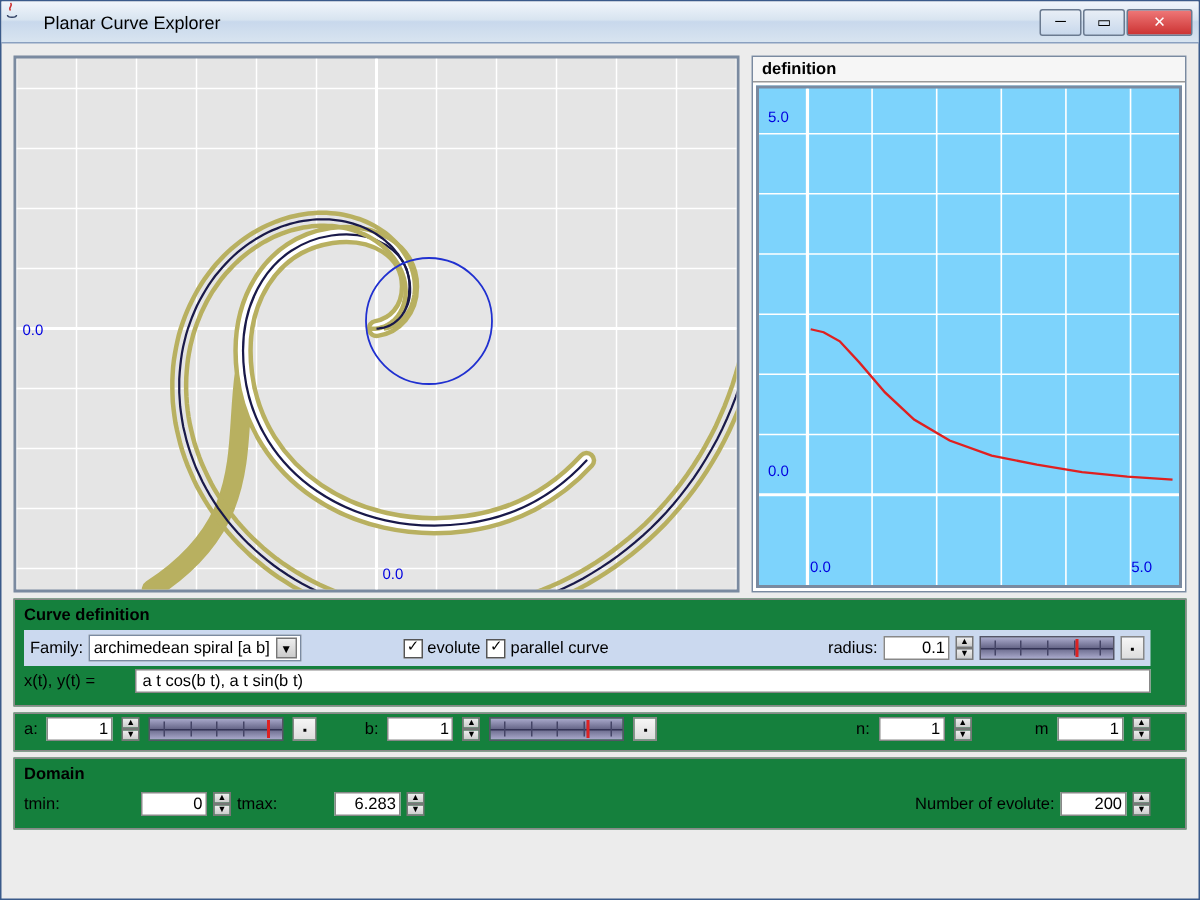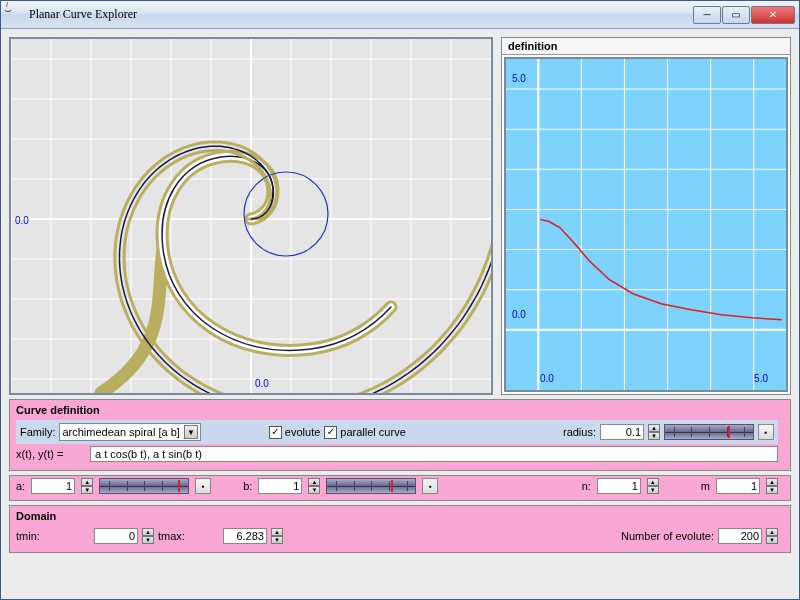--- a/index.html
+++ b/index.html
@@ -1,31 +1,31 @@
 <!DOCTYPE html>
 <html><head>
 <meta charset="utf-8">
 <style>
   * { box-sizing: border-box; margin: 0; padding: 0; }
   body { font-family: "Segoe UI", Tahoma, sans-serif; font-size: 11px; background: #fff; overflow: hidden; }
   .window { width: 800px; height: 600px; border: 1px solid #3a5a8a; background: #ececec; display: flex; flex-direction: column; }
-  .titlebar { height: 28px; background: linear-gradient(#f0f5fb, #d8e4f0 45%, #c8d8ec 50%, #d8e4f0); display: flex; align-items: center; padding: 0 4px 0 6px; border-bottom: 1px solid #8aa0c0; font-family: Liberation Serif, serif; }
+  .titlebar { height: 28px; background: linear-gradient(#f0f5fb, #d8e4f0 45%, #c8d8ec 50%, #d8e4f0); display: flex; align-items: center; padding: 0 4px 0 6px; border-bottom: 1px solid #8aa0c0; }
   .java-icon { width: 16px; height: 16px; margin-right: 6px; display: inline-flex; align-items: center; justify-content: center; }
   .title-text { font-size: 12px; color: #000; flex: 1; }
   .winbtns { display: flex; gap: 1px; }
   .winbtn { width: 28px; height: 18px; border: 1px solid #6a7a90; border-radius: 2px; display: flex; align-items: center; justify-content: center; font-size: 10px; cursor: pointer; }
   .winbtn.min, .winbtn.max { background: linear-gradient(#e8eef6,#c8d8ec); }
   .winbtn.close { width: 44px; background: linear-gradient(#e77,#c33); color: #fff; }
   .content { flex: 1; padding: 8px; display: flex; flex-direction: column; gap: 4px; }
   .plots { display: flex; gap: 8px; height: 358px; }
   .plot-main { flex: 0 0 484px; border: 2px solid #7a8aa0; background: #e5e5e5; position: relative; }
   .plot-side { flex: 1; border: 1px solid #7a8aa0; background: #fff; display: flex; flex-direction: column; }
   .plot-side-title { font-size: 11px; font-weight: bold; padding: 2px 6px; border-bottom: 1px solid #999; background:#f6f6f6; }
   .plot-side-canvas { flex: 1; background: #7dd3fc; position: relative; border:2px solid #7a8aa0; margin:2px; }
-  .group { border: 1px solid #888; padding: 2px 12px 6px 6px; background: #f9a8d4; }
+  .group { border: 1px solid #888; padding: 2px 23px 6px 6px; background: #15803d; }
   .group-title { font-size: 11px; font-weight: bold; margin: 2px 0 4px 0; }
   .tabs { display: flex; border-bottom: 1px solid #888; margin-bottom: 4px; }
   .tab { padding: 3px 10px; border: 1px solid #888; border-bottom: none; background: #ddd; margin-right: 2px; border-radius: 3px 3px 0 0; cursor: pointer; font-size:11px; }
   .tab.active { background: #cbd9ef; }
   .row { display: flex; align-items: center; gap: 4px; padding: 2px 0; }
   .lbl { font-size: 11px; }
   .combo { background: #fff; border: 1px solid #7a8aa0; padding: 1px 2px; display: inline-flex; align-items: center; font-size:11px; }
   .combo-btn { width: 14px; height: 14px; background: linear-gradient(#eee,#ccc); border:1px solid #777; margin-left:4px; display:flex;align-items:center;justify-content:center; font-size:8px;}
   .chk { display: inline-flex; align-items: center; gap: 3px; font-size:11px; }
   .chkbox { width:13px;height:13px;border:1px solid #555;background:#fff;display:inline-flex;align-items:center;justify-content:center;font-size:10px;line-height:1; }

